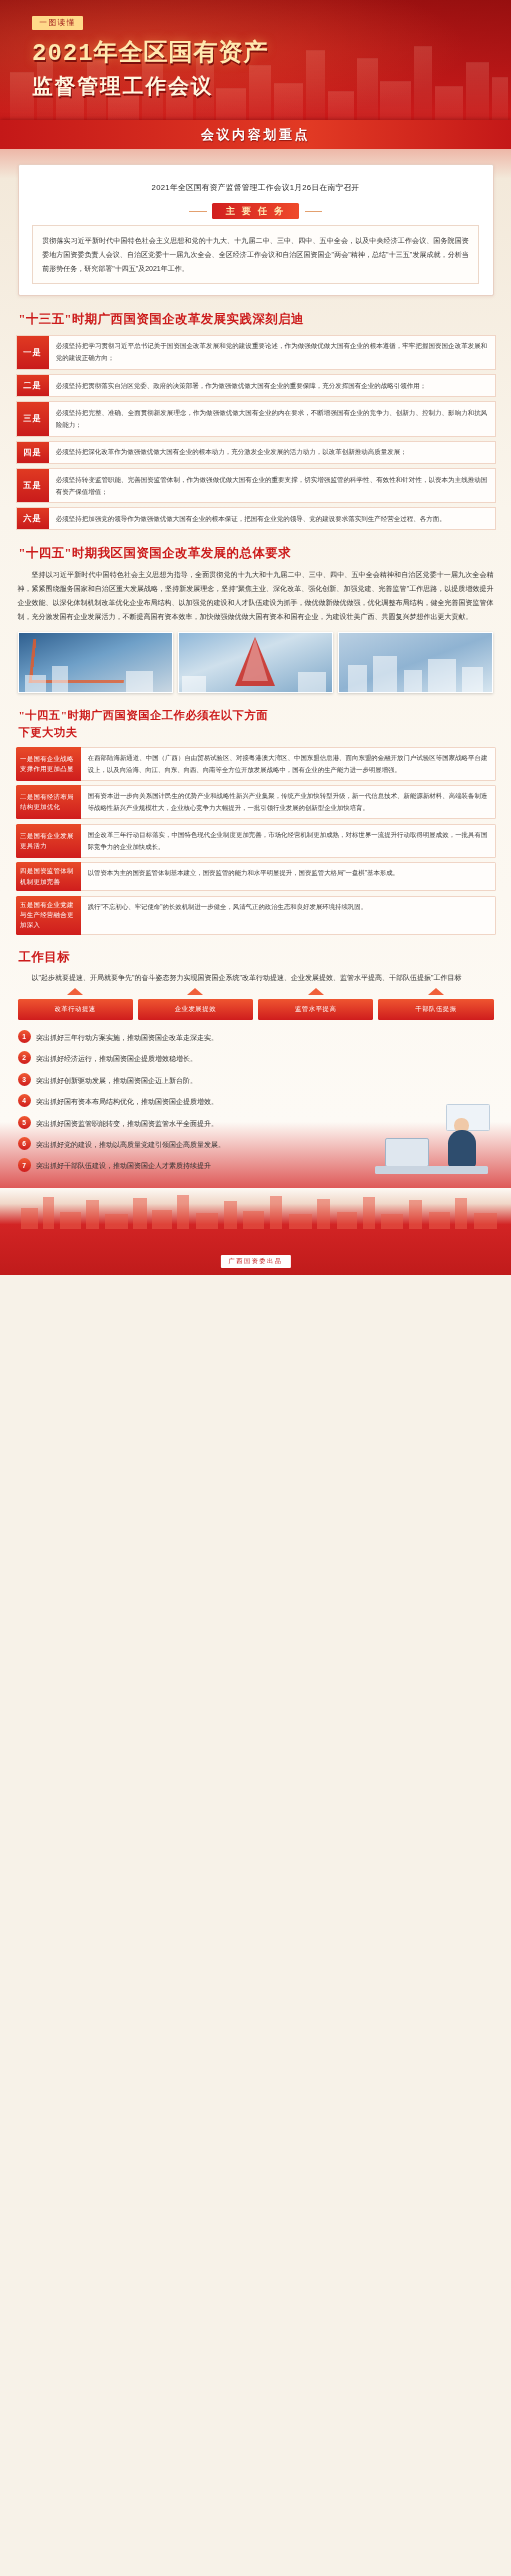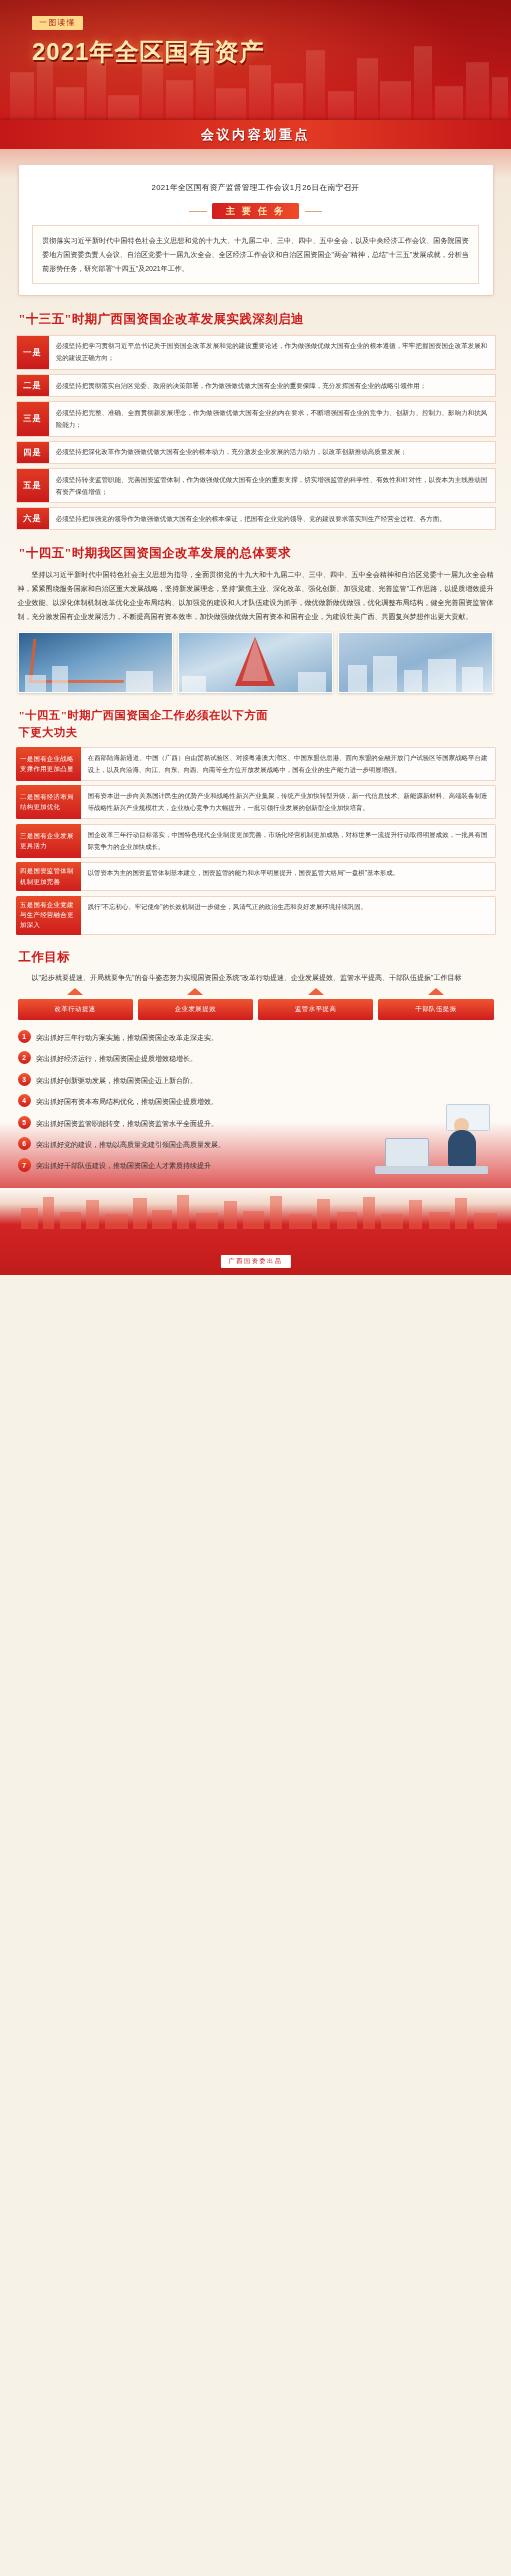--- a/index.html
+++ b/index.html
@@ -47,21 +47,21 @@
     padding: 2.1px 7.2px;
     border-radius: 1px;
   }
   .hero-title {
     margin-top: 6.2px;
     font-size: 24px;
     font-weight: bold;
     letter-spacing: 1px;
     color: #ffe9b0;
     text-shadow: 1px 1.5px 0 rgba(110,8,8,.85), 0 0 9.3px rgba(255,190,90,.5);
-    font-family: Liberation Sans, sans-serif;
+    font-family: Liberation Mono, monospace;
   }
   .hero-title2 {
     margin-top: 4.1px;
     font-size: 20.6px;
     font-weight: bold;
     letter-spacing: 2.1px;
     color: #fff6e0;
     text-shadow: 1px 1.5px 0 rgba(110,8,8,.8);
     font-family: "Liberation Serif", serif;
   }
@@ -376,20 +376,21 @@
       <div class="bld" style="left:380px;width:31px;height:68px;"></div>
       <div class="bld" style="left:414px;width:17.5px;height:103px;"></div>
       <div class="bld" style="left:435px;width:28px;height:63px;"></div>
       <div class="bld" style="left:466px;width:23px;height:87px;"></div>
       <div class="bld" style="left:492px;width:15.5px;height:72px;"></div>
     </div>
 
     <div class="hero-inner">
       <div class="badge-read">一图读懂</div>
       <div class="hero-title">2021年全区国有资产</div>
+      <div class="hero-title2">监督管理工作会议</div>
     </div>
 
     <div class="hero-ribbon">
       <span>会议内容划重点</span>
     </div>
   </div>
 
   <div class="wrap">
     <div class="card" style="margin-top:9.3px;">
       <div class="lead">2021年全区国有资产监督管理工作会议1月26日在南宁召开</div>

